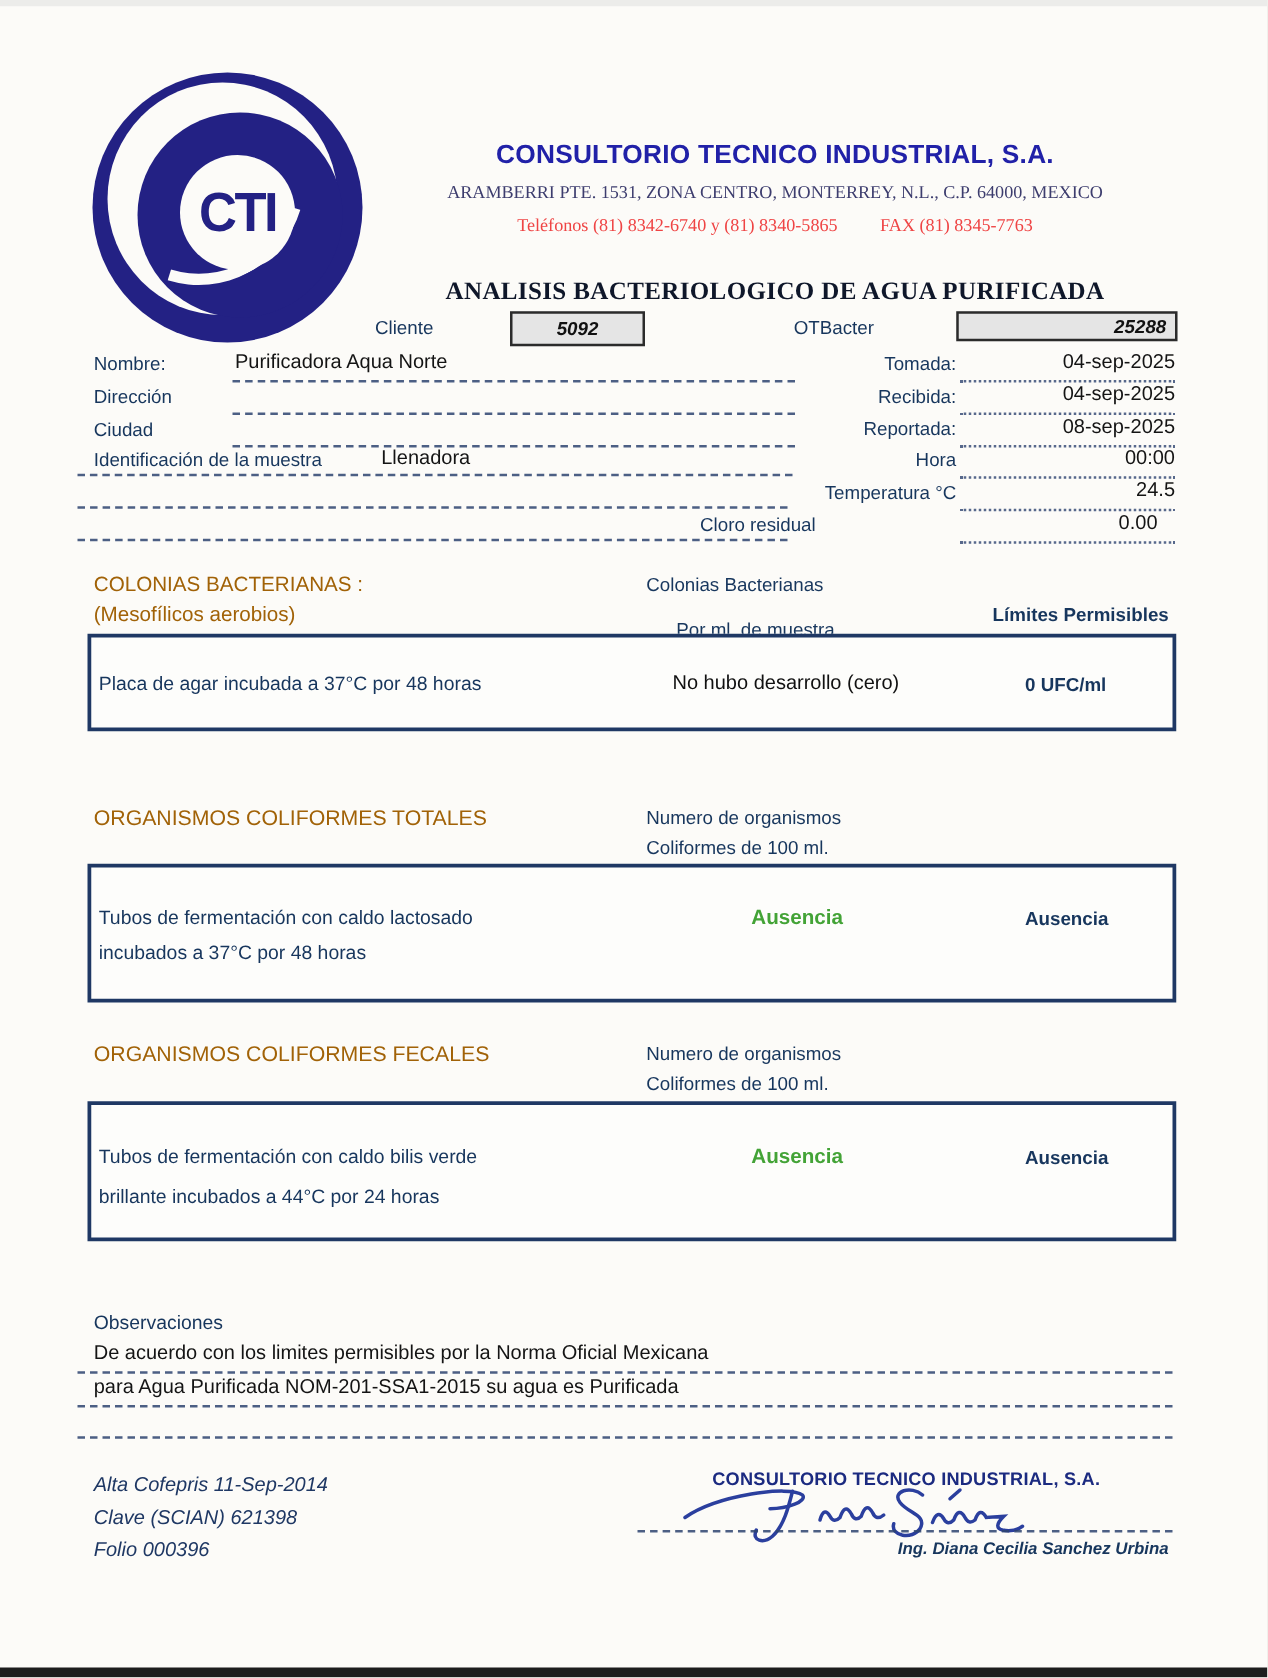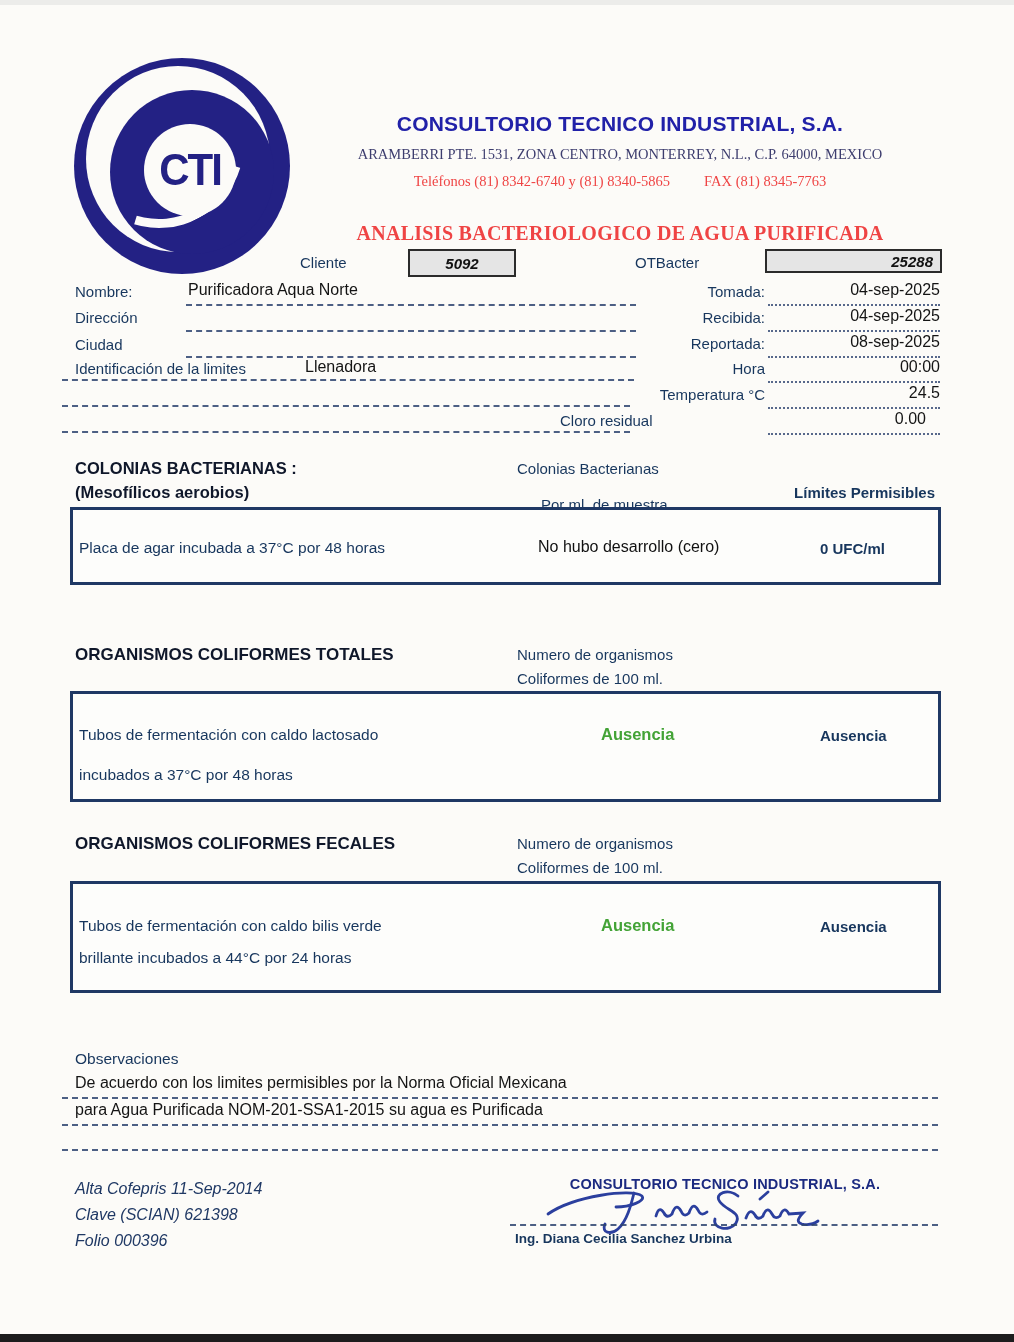--- a/index.html
+++ b/index.html
@@ -31,38 +31,38 @@
     transform:scaleY(1.05);}
 
   .hdr-center{position:absolute;left:320px;width:600px;text-align:center;}
   .company{top:112px;font-size:21px;font-weight:bold;color:#2121a8;letter-spacing:.2px;}
   .addr{top:146px;font-family:"Liberation Serif",serif;font-size:14.5px;color:#3d3d6e;}
   .phones{top:173px;font-family:"Liberation Serif",serif;font-size:14.5px;color:#ef4444;
     display:flex;justify-content:center;gap:34px;}
   .web{top:199px;font-family:"Liberation Serif",serif;font-size:14px;color:#3d3d6e;
     display:flex;justify-content:center;gap:58px;}
   .doc-title{top:222px;font-family:"Liberation Serif",serif;font-size:20px;
-    font-weight:bold;color:#ef4444;letter-spacing:.3px;}
+    font-weight:bold;color:#0f172a;letter-spacing:.3px;}
 
   .numbox{position:absolute;height:24px;border:2px solid #2b2b2b;background:#e5e5e5;
     font-size:15px;font-weight:bold;font-style:italic;color:#111;
     display:flex;align-items:center;}
-  .sec-h{font-size:16.5px;font-weight:bold;color:#0f172a;text-align:right;}
+  .sec-h{font-size:16.5px;font-weight:normal;color:#a16207;text-align:right;}
   .sec-sub{font-size:15px;color:#17365d;}
   .resultbox{position:absolute;left:70px;width:865px;border:3px solid #1f3864;background:#fdfdfb;}
   .method{position:absolute;left:6px;color:#17365d;font-size:15.5px;}
   .result-black{position:absolute;color:#111;font-weight:normal;font-size:16px;}
   .result-green{position:absolute;color:#43a336;font-weight:bold;font-size:16.5px;}
   .limit-navy{position:absolute;color:#17365d;font-weight:bold;font-size:15px;}
 
   .foot-it{font-style:italic;font-size:16px;color:#1f3864;}
   .foot-co{position:absolute;left:515px;width:420px;text-align:center;
     font-size:14.5px;font-weight:bold;color:#1b2a80;letter-spacing:.2px;}
-  .signer{position:absolute;left:515px;width:420px;text-align:left;
-    font-size:13.5px;font-weight:bold;color:#17365d;}
+  .signer{position:absolute;left:515px;width:420px;text-align:right;
+    font-size:13.5px;font-weight:bold;font-style:italic;color:#17365d;}
 </style>
 </head>
 <body>
 
 <div class="page">
   <div class="topstrip"></div>
 
   <div class="logo">
     <div class="c outer"></div>
     <div class="c cres"></div>
@@ -91,21 +91,21 @@
   <div class="dashline" style="left:186px;top:304px;width:450px;"></div>
 
   <div class="abs lbl" style="left:75px;top:309px;">Dirección</div>
   <div class="abs val" style="left:188px;top:307px;"></div>
   <div class="dashline" style="left:186px;top:330px;width:450px;"></div>
 
   <div class="abs lbl" style="left:75px;top:336px;">Ciudad</div>
   <div class="abs val" style="left:188px;top:334px;"></div>
   <div class="dashline" style="left:186px;top:356px;width:450px;"></div>
 
-  <div class="abs lbl" style="left:75px;top:360px;">Identificación de la limites</div>
+  <div class="abs lbl" style="left:75px;top:360px;">Identificación de la muestra</div>
   <div class="abs val" style="left:305px;top:358px;">Llenadora</div>
   <div class="dashline" style="left:62px;top:379px;width:572px;"></div>
   <div class="dashline" style="left:62px;top:405px;width:568px;"></div>
   <div class="dashline" style="left:62px;top:431px;width:568px;"></div>
 
   <div class="abs lbl" style="left:560px;top:283px;width:205px;text-align:right;">Tomada:</div>
   <div class="abs val" style="left:768px;top:281px;width:172px;text-align:right;">04-sep-2025</div>
   <div class="dotline" style="left:768px;top:304px;width:172px;"></div>
 
   <div class="abs lbl" style="left:560px;top:309px;width:205px;text-align:right;">Recibida:</div>
@@ -139,21 +139,21 @@
     <div class="result-black" style="left:465px;top:28px;">No hubo desarrollo (cero)</div>
     <div class="limit-navy" style="left:747px;top:30px;">0 UFC/ml</div>
   </div>
 
   <div class="abs sec-h" style="left:75px;top:645px;font-size:17px;">ORGANISMOS COLIFORMES TOTALES</div>
   <div class="abs sec-sub" style="left:517px;top:646px;">Numero de organismos</div>
   <div class="abs sec-sub" style="left:517px;top:670px;">Coliformes de 100 ml.</div>
 
   <div class="resultbox" style="top:691px;height:105px;">
     <div class="method" style="top:32px;">Tubos de fermentación con caldo lactosado</div>
-    <div class="method" style="top:72px;text-align:right;">incubados a 37°C por 48 horas</div>
+    <div class="method" style="top:60px;text-align:right;">incubados a 37°C por 48 horas</div>
     <div class="result-green" style="left:528px;top:31px;">Ausencia</div>
     <div class="limit-navy" style="left:747px;top:33px;">Ausencia</div>
   </div>
 
   <div class="abs sec-h" style="left:75px;top:834px;font-size:17px;">ORGANISMOS COLIFORMES FECALES</div>
   <div class="abs sec-sub" style="left:517px;top:835px;">Numero de organismos</div>
   <div class="abs sec-sub" style="left:517px;top:859px;">Coliformes de 100 ml.</div>
 
   <div class="resultbox" style="top:881px;height:106px;">
     <div class="method" style="top:33px;">Tubos de fermentación con caldo bilis verde</div>

